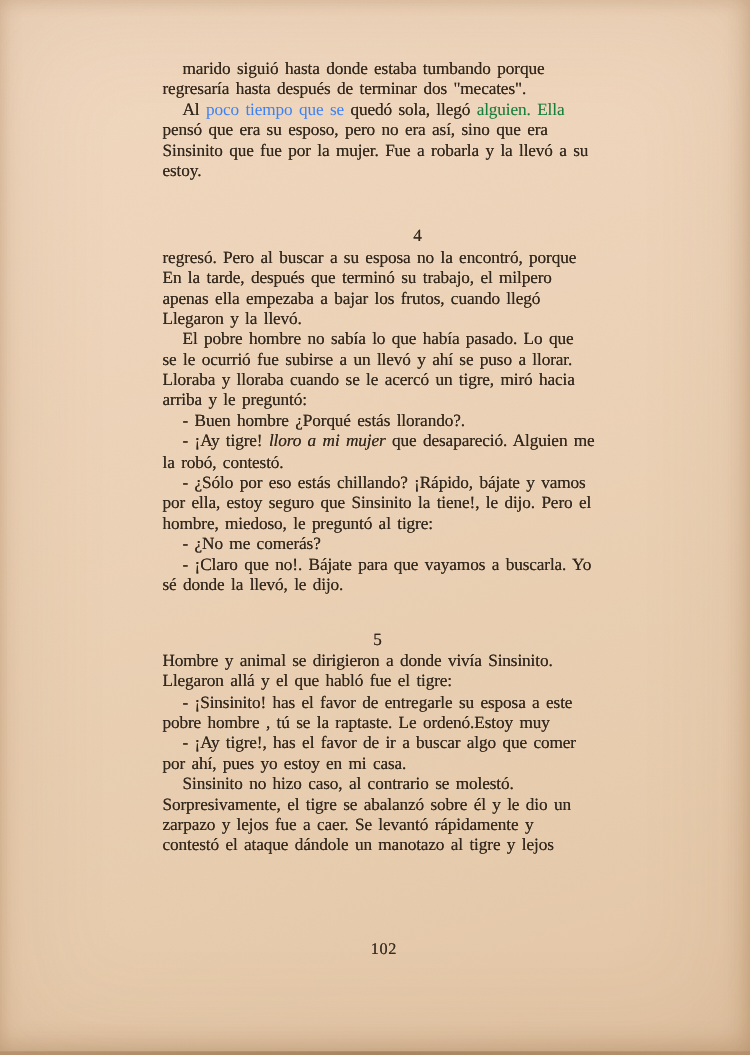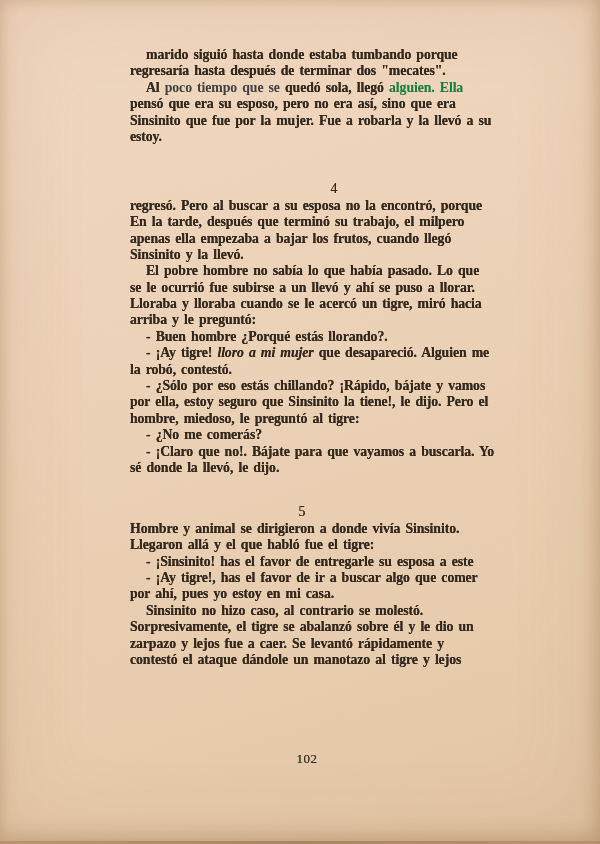--- a/index.html
+++ b/index.html
@@ -18,29 +18,29 @@
   }
   .bottom-edge{
     position:absolute;left:0;right:0;bottom:0;height:3px;
     background:linear-gradient(90deg,rgba(170,130,95,.55),rgba(150,115,80,.65),rgba(170,130,95,.5));
   }
   .text-block{
     position:absolute;left:130px;top:47px;width:390px;
     color:#33281d;font-size:13.8px;letter-spacing:-0.1px;word-spacing:1.8px;
     text-shadow:0 0 .5px rgba(51,40,29,.85);
   }
-  .paragraph{margin:0;font-weight:bold;}
+  .paragraph{margin:0;}
   .line{line-height:16.4px;height:16.4px;white-space:nowrap;}
   .indent{padding-left:16px;}
   .heading{line-height:16.4px;height:16.4px;width:360px;text-align:center;}
   .heading-4{margin-top:36px;transform:translateX(24px);}
   .heading-5{margin-top:28px;transform:translateX(-8px);}
   .seg-n{}
   .seg-i{font-style:italic;}
-  .seg-f{color:#404040;text-shadow:none;}
+  .seg-f{color:#3b82f6;text-shadow:none;}
   .seg-f2{color:#15803d;text-shadow:0 0 .4px rgba(157,130,99,.5);}
   .page-number{
     position:absolute;top:751px;left:0;width:614px;text-align:center;
     font-size:13px;color:#3a2f23;letter-spacing:.5px;
     text-shadow:0 0 .5px rgba(58,47,35,.8);
   }
 </style>
 </head>
 <body>
 
@@ -61,21 +61,21 @@
       <div class="line indent"><span class="seg-n">Al </span><span class="seg-f">poco tiempo que se</span><span class="seg-n"> quedó sola, llegó </span><span class="seg-f2">alguien. Ella</span></div>
       <div class="line"><span class="seg-n">pensó que era su esposo, pero no era así, sino que era</span></div>
       <div class="line"><span class="seg-n">Sinsinito que fue por la mujer. Fue a robarla y la llevó a su</span></div>
       <div class="line"><span class="seg-n">estoy.</span></div>
     </div>
     <div class="heading heading-4">4</div>
     <div class="paragraph">
       <div class="line"><span class="seg-n">regresó. Pero al buscar a su esposa no la encontró, porque</span></div>
       <div class="line"><span class="seg-n">En la tarde, después que terminó su trabajo, el milpero</span></div>
       <div class="line"><span class="seg-n">apenas ella empezaba a bajar los frutos, cuando llegó</span></div>
-      <div class="line"><span class="seg-n">Sinsinito y la llevó.</span></div>
+      <div class="line"><span class="seg-n">Llegaron y la llevó.</span></div>
     </div>
     <div class="paragraph">
       <div class="line indent"><span class="seg-n">El pobre hombre no sabía lo que había pasado. Lo que</span></div>
       <div class="line"><span class="seg-n">se le ocurrió fue subirse a un llevó y ahí se puso a llorar.</span></div>
       <div class="line"><span class="seg-n">Lloraba y lloraba cuando se le acercó un tigre, miró hacia</span></div>
       <div class="line"><span class="seg-n">arriba y le preguntó:</span></div>
     </div>
     <div class="paragraph">
       <div class="line indent"><span class="seg-n">- Buen hombre ¿Porqué estás llorando?.</span></div>
     </div>
@@ -95,20 +95,21 @@
       <div class="line indent"><span class="seg-n">- ¡Claro que no!. Bájate para que vayamos a buscarla. Yo</span></div>
       <div class="line"><span class="seg-n">sé donde la llevó, le dijo.</span></div>
     </div>
     <div class="heading heading-5">5</div>
     <div class="paragraph">
       <div class="line"><span class="seg-n">Hombre y animal se dirigieron a donde vivía Sinsinito.</span></div>
       <div class="line"><span class="seg-n">Llegaron allá y el que habló fue el tigre:</span></div>
     </div>
     <div class="paragraph">
       <div class="line indent"><span class="seg-n">- ¡Sinsinito! has el favor de entregarle su esposa a este</span></div>
+      <div class="line"><span class="seg-n">pobre hombre , tú se la raptaste. Le ordenó.Estoy muy</span></div>
     </div>
     <div class="paragraph">
       <div class="line indent"><span class="seg-n">- ¡Ay tigre!, has el favor de ir a buscar algo que comer</span></div>
       <div class="line"><span class="seg-n">por ahí, pues yo estoy en mi casa.</span></div>
     </div>
     <div class="paragraph">
       <div class="line indent"><span class="seg-n">Sinsinito no hizo caso, al contrario se molestó.</span></div>
       <div class="line"><span class="seg-n">Sorpresivamente, el tigre se abalanzó sobre él y le dio un</span></div>
       <div class="line"><span class="seg-n">zarpazo y lejos fue a caer. Se levantó rápidamente y</span></div>
       <div class="line"><span class="seg-n">contestó el ataque dándole un manotazo al tigre y lejos</span></div>

